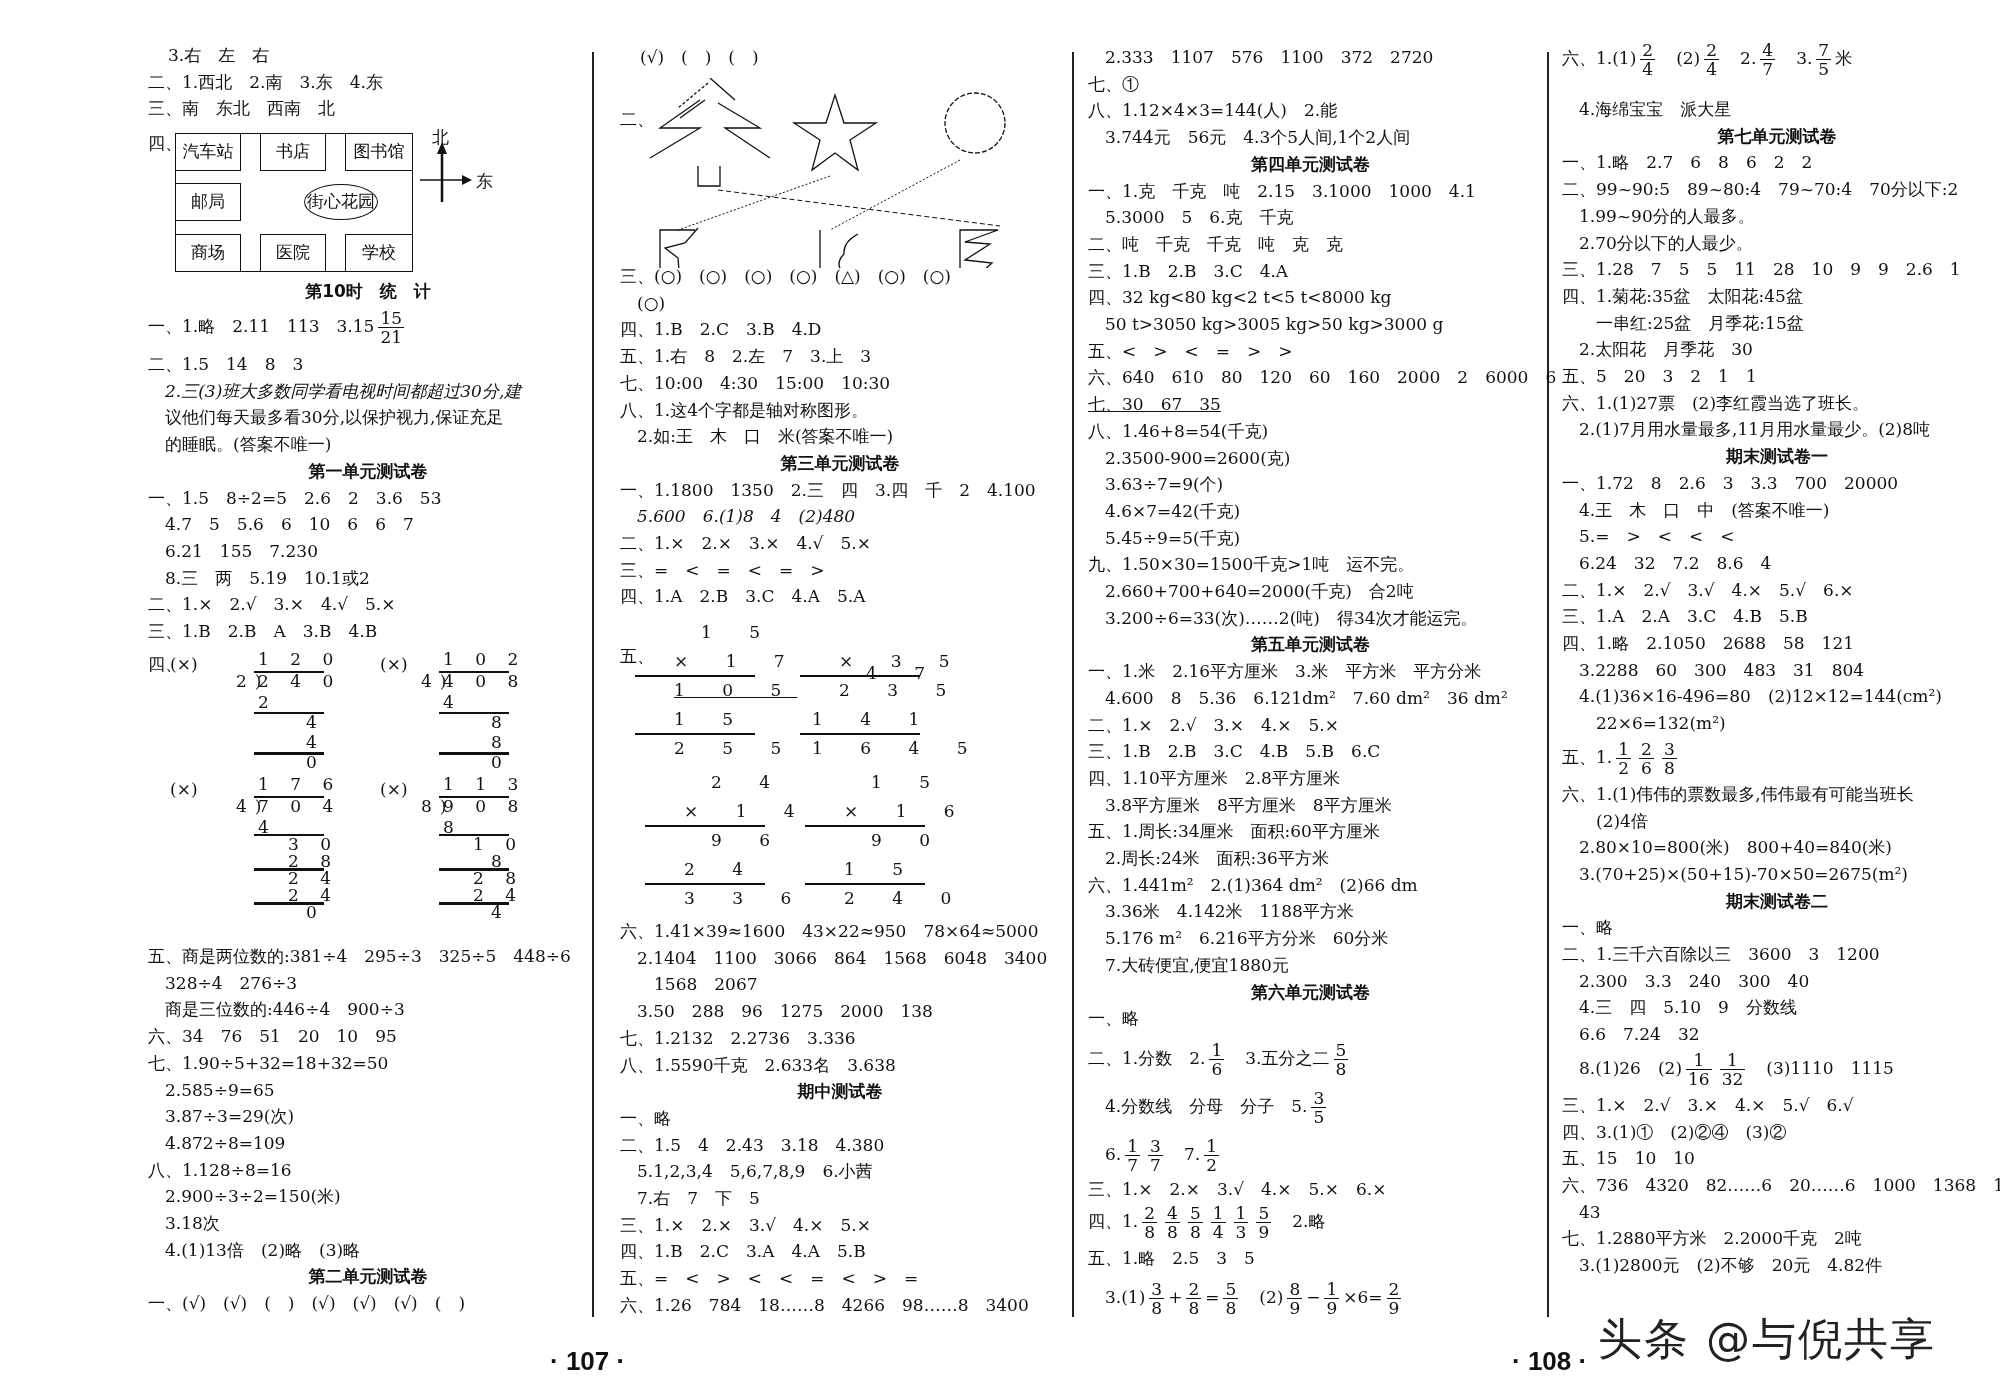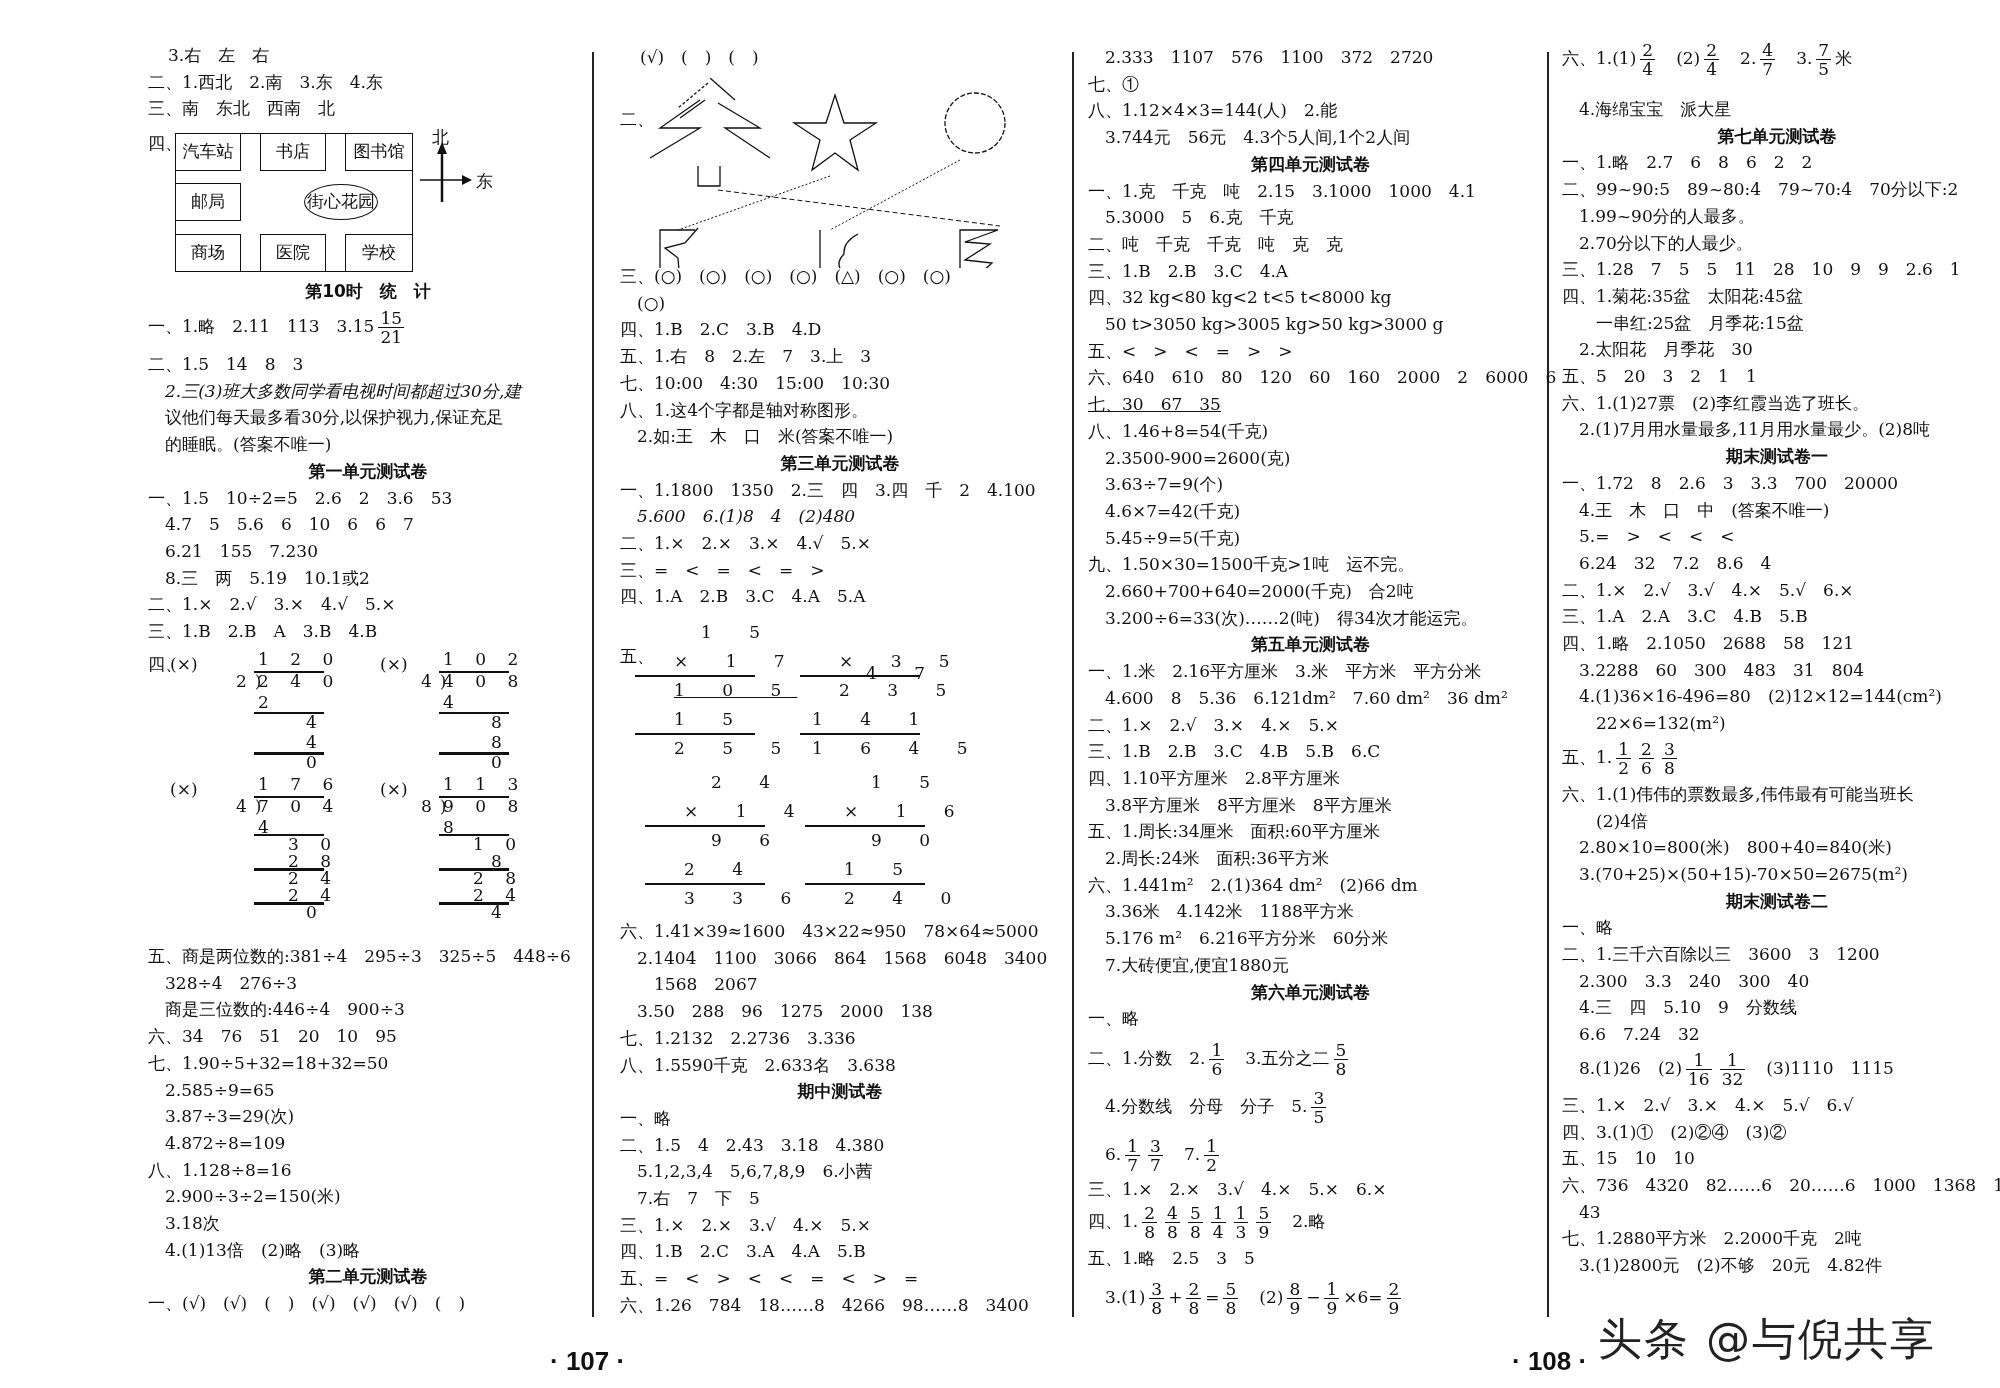--- a/index.html
+++ b/index.html
@@ -94,21 +94,21 @@
 <div class="ln" style="left: 168px; top: 44px;">3.右　左　右</div>
 <div class="ln" style="left: 148px; top: 70.7px;">二、1.西北　2.南　3.东　4.东</div>
 <div class="ln" style="left: 148px; top: 97.4px;">三、南　东北　西南　北</div>
 <div class="ln h" style="left: 148px; top: 280px; width: 440px; text-align: center;">第10时　统　计</div>
 <div class="ln" style="left: 148px; top: 306px; height: 40px; line-height: 40px;"><span>一、1.略　2.11　113　3.15</span><span class="frac"><span class="n">15</span><span>21</span></span></div>
 <div class="ln" style="left: 148px; top: 353px;">二、1.5　14　8　3</div>
 <div class="ln" style="left: 148px; top: 379.7px; font-style: italic;">　2.三(3)班大多数同学看电视时间都超过30分,建</div>
 <div class="ln" style="left: 148px; top: 406.4px;">　议他们每天最多看30分,以保护视力,保证充足</div>
 <div class="ln" style="left: 148px; top: 433.1px;">　的睡眠。(答案不唯一)</div>
 <div class="ln h" style="left: 148px; top: 459.8px; width: 440px; text-align: center;">第一单元测试卷</div>
-<div class="ln" style="left: 148px; top: 486.5px;">一、1.5　10÷2=5　2.6　2　3.6　53</div>
+<div class="ln" style="left: 148px; top: 486.5px;">一、1.5　8÷2=5　2.6　2　3.6　53</div>
 <div class="ln" style="left: 148px; top: 513.2px;">　4.7　5　5.6　6　10　6　6　7</div>
 <div class="ln" style="left: 148px; top: 539.9px;">　6.21　155　7.230</div>
 <div class="ln" style="left: 148px; top: 566.6px;">　8.三　两　5.19　10.1或2</div>
 <div class="ln" style="left: 148px; top: 593.3px;">二、1.×　2.√　3.×　4.√　5.×</div>
 <div class="ln" style="left: 148px; top: 620px;">三、1.B　2.B　A　3.B　4.B</div>
 <div class="ln" style="left: 148px; top: 653px;">四、</div>
 <div class="ln" style="left: 170px; top: 653px;">(×)</div>
 <div class="digits" style="left: 258px; top: 649px;">1 2 0</div>
 <div class="digits" style="left: 236px; top: 671px;">2)</div>
 <div class="rule" style="left: 254px; top: 671px; width: 70px;"></div>

